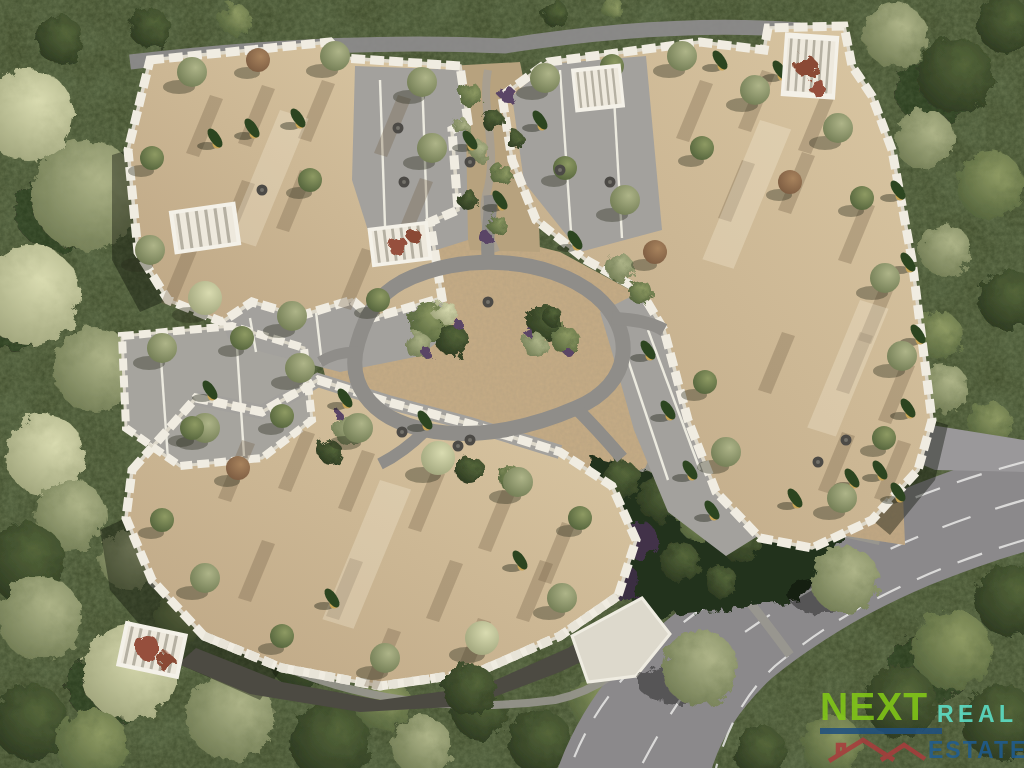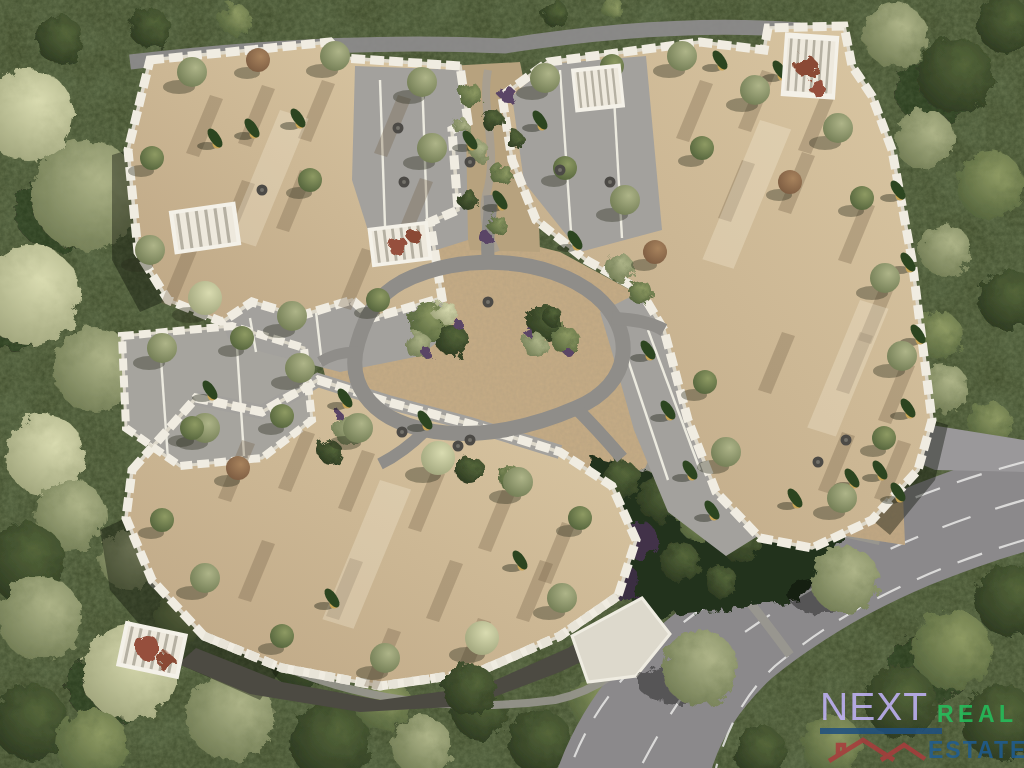--- a/index.html
+++ b/index.html
@@ -1,26 +1,26 @@
 <!DOCTYPE html>
 <html><head>
 <meta charset="utf-8">
 <style>
   html,body{margin:0;padding:0;background:#222;}
   .scene{position:relative;width:1024px;height:768px;overflow:hidden;background:#3a4626;
          font-family:"Liberation Sans",sans-serif;}
   .scene svg{display:block;}
   .watermark{position:absolute;left:810px;top:688px;width:214px;height:80px;pointer-events:none;}
-  .wm-next{position:absolute;left:10px;top:0px;font-weight:normal;font-size:39px;line-height:38px;
-           letter-spacing:1px;color:#c4b5fd;opacity:.85;}
+  .wm-next{position:absolute;left:10px;top:0px;font-weight:bold;font-size:39px;line-height:38px;
+           letter-spacing:1px;color:#84cc16;opacity:.85;}
   .wm-bar{position:absolute;left:10px;top:40px;width:122px;height:6px;background:#1d4f80;opacity:.85;}
   .wm-roof{position:absolute;left:12px;top:48px;width:112px;height:28px;opacity:.85;}
   .wm-roof path{fill:none;stroke:#a93b3c;stroke-width:4.5;stroke-linejoin:miter;}
   .wm-real{position:absolute;left:127px;top:13px;font-weight:bold;font-size:23px;
-           letter-spacing:4.5px;color:#22c55e;opacity:.82;}
+           letter-spacing:4.5px;color:#5eead4;opacity:.82;}
   .wm-estate{position:absolute;left:118px;top:49px;font-weight:bold;font-size:23px;
            letter-spacing:2px;color:#1d5d97;opacity:.82;}
 </style>
 </head>
 <body>
 
 <div class="scene">
 <svg width="1024" height="768" viewBox="0 0 1024 768">
   <defs>
     <filter id="rough" x="-10%" y="-10%" width="120%" height="120%">

